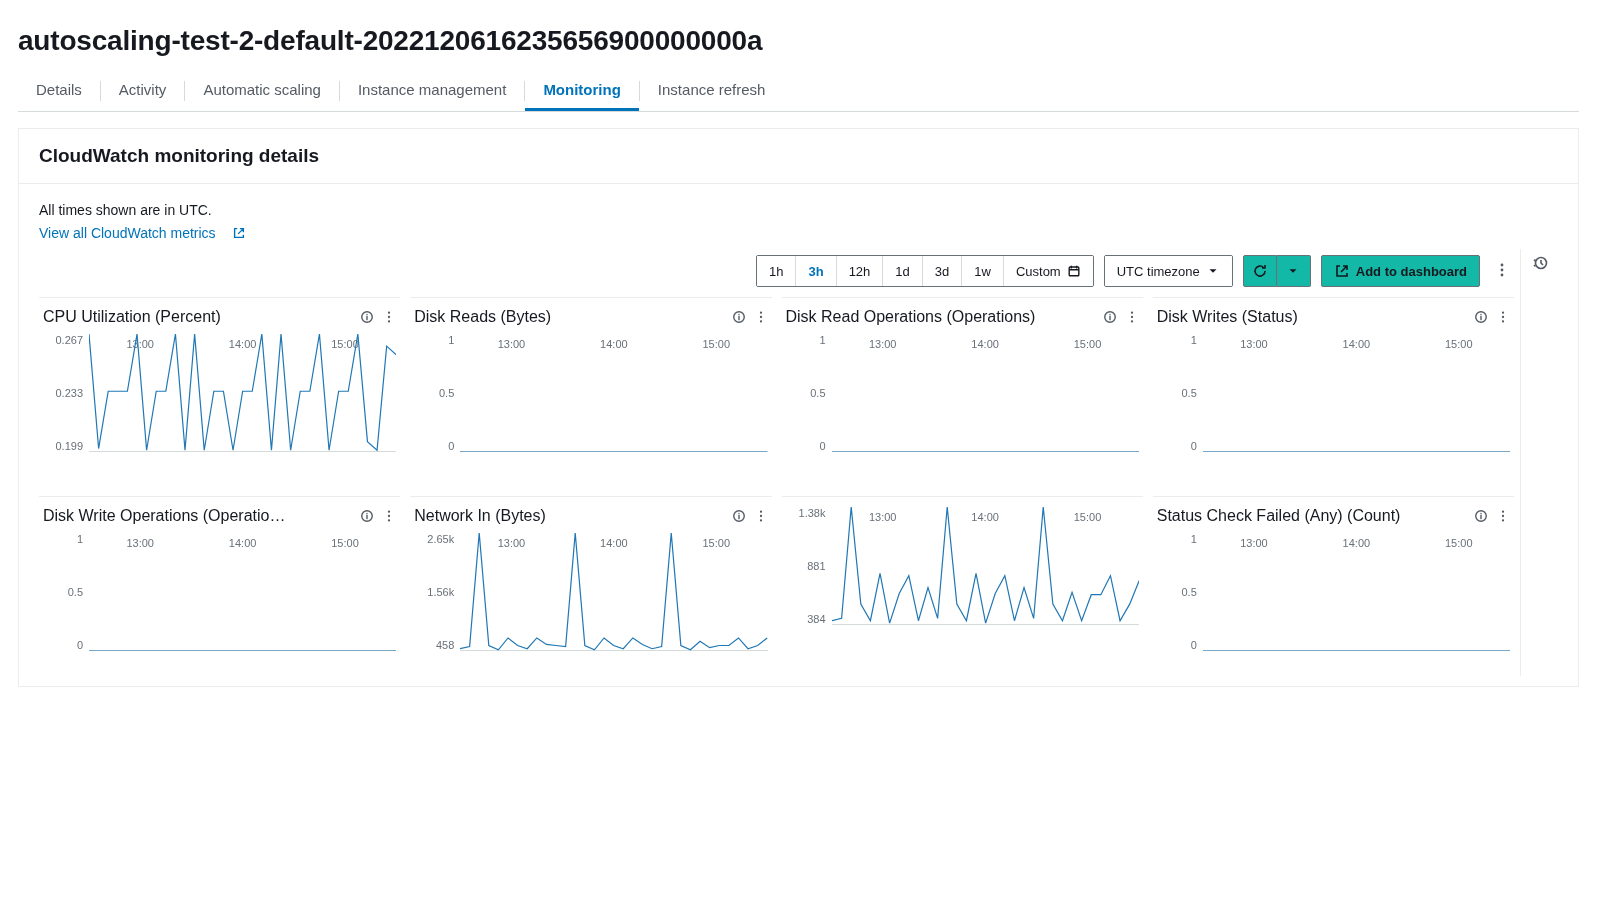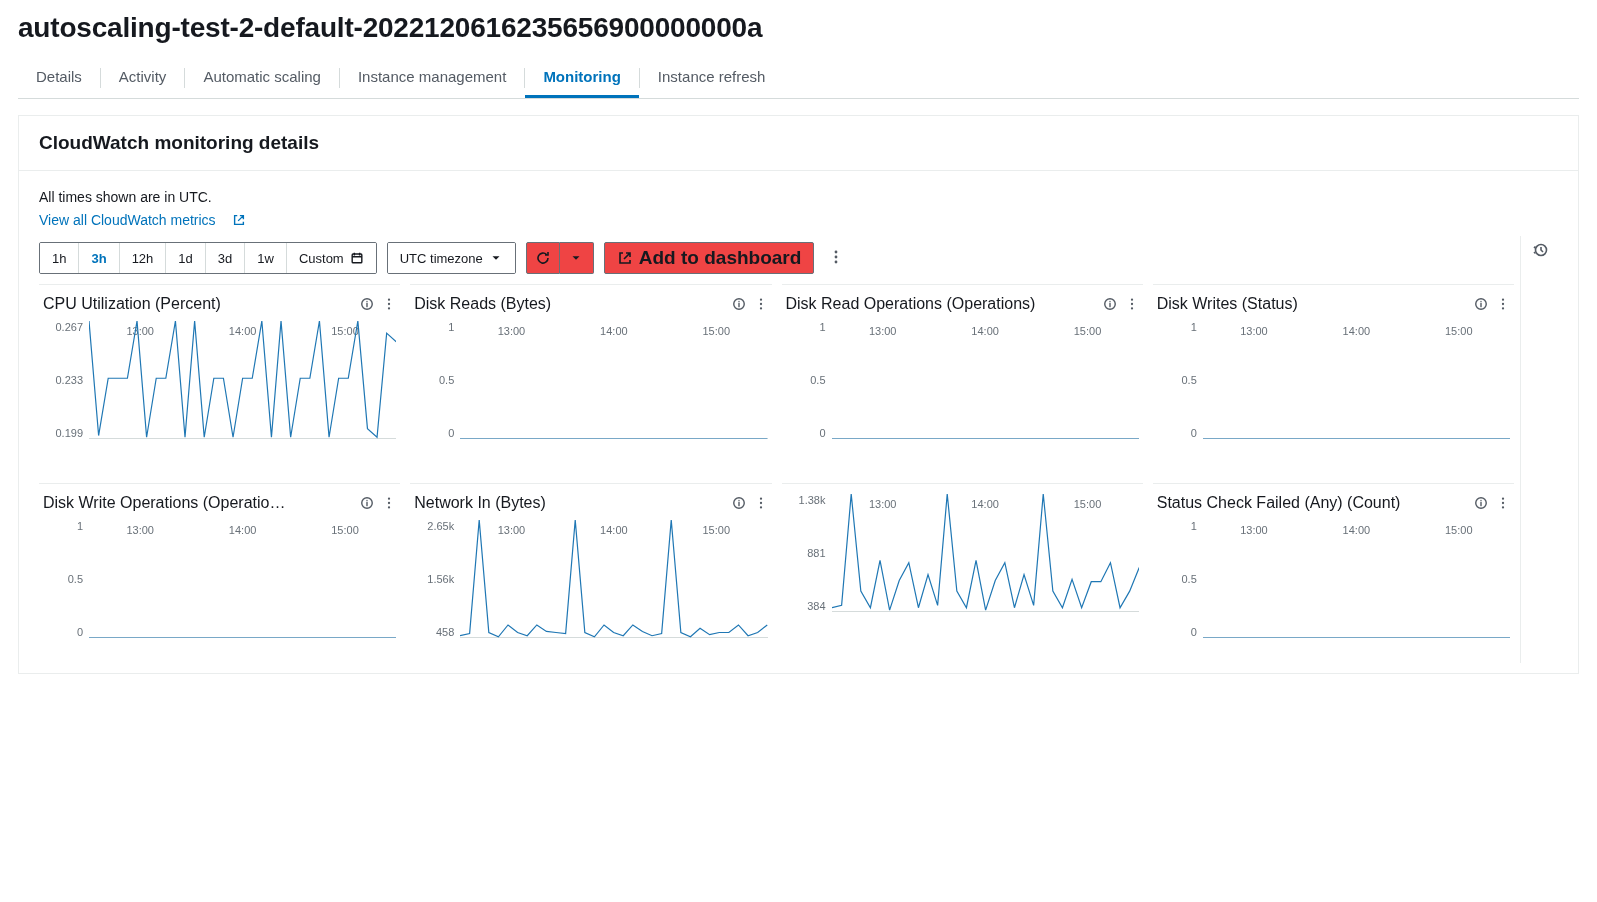--- a/index.html
+++ b/index.html
@@ -1,38 +1,38 @@
 <!DOCTYPE html>
 <html><head>
 <meta charset="utf-8">
 <style>
   * { box-sizing: border-box; }
   html, body { margin: 0; padding: 0; font-family: "Amazon Ember", "Helvetica Neue", Arial, sans-serif; background: #fff; color: #16191f; }
-  .page { padding: 8px 18px 0 18px; }
+  .page { padding: 21px 18px 0 18px; }
   h1 { font-size: 28px; font-weight: 700; margin: 4px 0 14px 0; letter-spacing: -0.2px; }
   .tabs-main { display: flex; border-bottom: 1px solid #d5dbdb; }
   .tab { padding: 10px 18px; font-size: 15px; color: #545b64; cursor: pointer; border-bottom: 3px solid transparent; position: relative; }
   .tab.active { color: #0073bb; border-bottom-color: #0073bb; font-weight: 600; }
   .tab-sep { width: 1px; background: #d5dbdb; margin: 10px 0; }
   .card { border: 1px solid #eaeded; margin-top: 16px; background: #fff; }
   .card-header { padding: 16px 20px; font-size: 19px; font-weight: 700; border-bottom: 1px solid #eaeded; }
   .card-body { padding: 0 20px 10px 20px; }
   .subtabs { display: flex; border-bottom: 1px solid #d5dbdb; margin-top: 12px; }
   .subtab { padding: 12px 14px; font-size: 15px; color: #545b64; cursor: pointer; border-bottom: 3px solid transparent; font-weight: 600; }
   .subtab.active { color: #0073bb; border-bottom-color: #0073bb; }
   .subtab-sep { width: 1px; background: #d5dbdb; margin: 10px 0; }
   .note { font-size: 14px; margin: 18px 0 6px 0; color: #16191f; }
   .link { color: #0073bb; font-size: 14px; text-decoration: none; display: inline-flex; align-items: center; gap: 16px; margin-bottom: 8px; }
-  .toolbar-row { display: flex; align-items: center; gap: 10px; margin: 6px 0 10px 0; }
+  .toolbar-row { display: flex; justify-content: flex-end; align-items: center; gap: 10px; margin: 6px 0 10px 0; }
   .seg-group { display: flex; border: 1px solid #687078; border-radius: 2px; overflow: hidden; height: 32px; }
   .seg { padding: 0 12px; font-size: 13px; display: flex; align-items: center; color: #16191f; background: #fff; cursor: pointer; gap: 6px; }
   .seg + .seg { border-left: 1px solid #d5dbdb; }
   .seg.active { color: #0073bb; font-weight: 700; }
   .seg.custom { gap: 6px; }
-  .btn { border: 1px solid #687078; border-radius: 2px; height: 32px; padding: 0 12px; background: #ef4444; display: inline-flex; align-items: center; gap: 6px; font-size: 19px; color: #16191f; cursor: pointer; font-weight: 600; }
+  .btn { border: 1px solid #687078; border-radius: 2px; height: 32px; padding: 0 12px; background: #14b8a6; display: inline-flex; align-items: center; gap: 6px; font-size: 13px; color: #16191f; cursor: pointer; font-weight: 600; }
   .btn-pair { display: flex; }
   .btn-pair .btn:first-child { border-top-right-radius: 0; border-bottom-right-radius: 0; }
   .btn-pair .btn:last-child { border-top-left-radius: 0; border-bottom-left-radius: 0; border-left: none; }
   .icon-btn { width: 34px; justify-content: center; padding: 0; }
   .dots-btn { border: none; background: none; cursor: pointer; padding: 4px; color: #545b64; }
   .side-icon { color: #545b64; }
   .content-zone { display: flex; }
   .charts-area { flex: 1; padding-right: 6px; }
   .right-rail { width: 38px; border-left: 1px solid #eaeded; display: flex; flex-direction: column; align-items: center; padding-top: 6px; gap: 10px; }
   .charts-grid { display: grid; grid-template-columns: repeat(4, 1fr); gap: 10px; }

